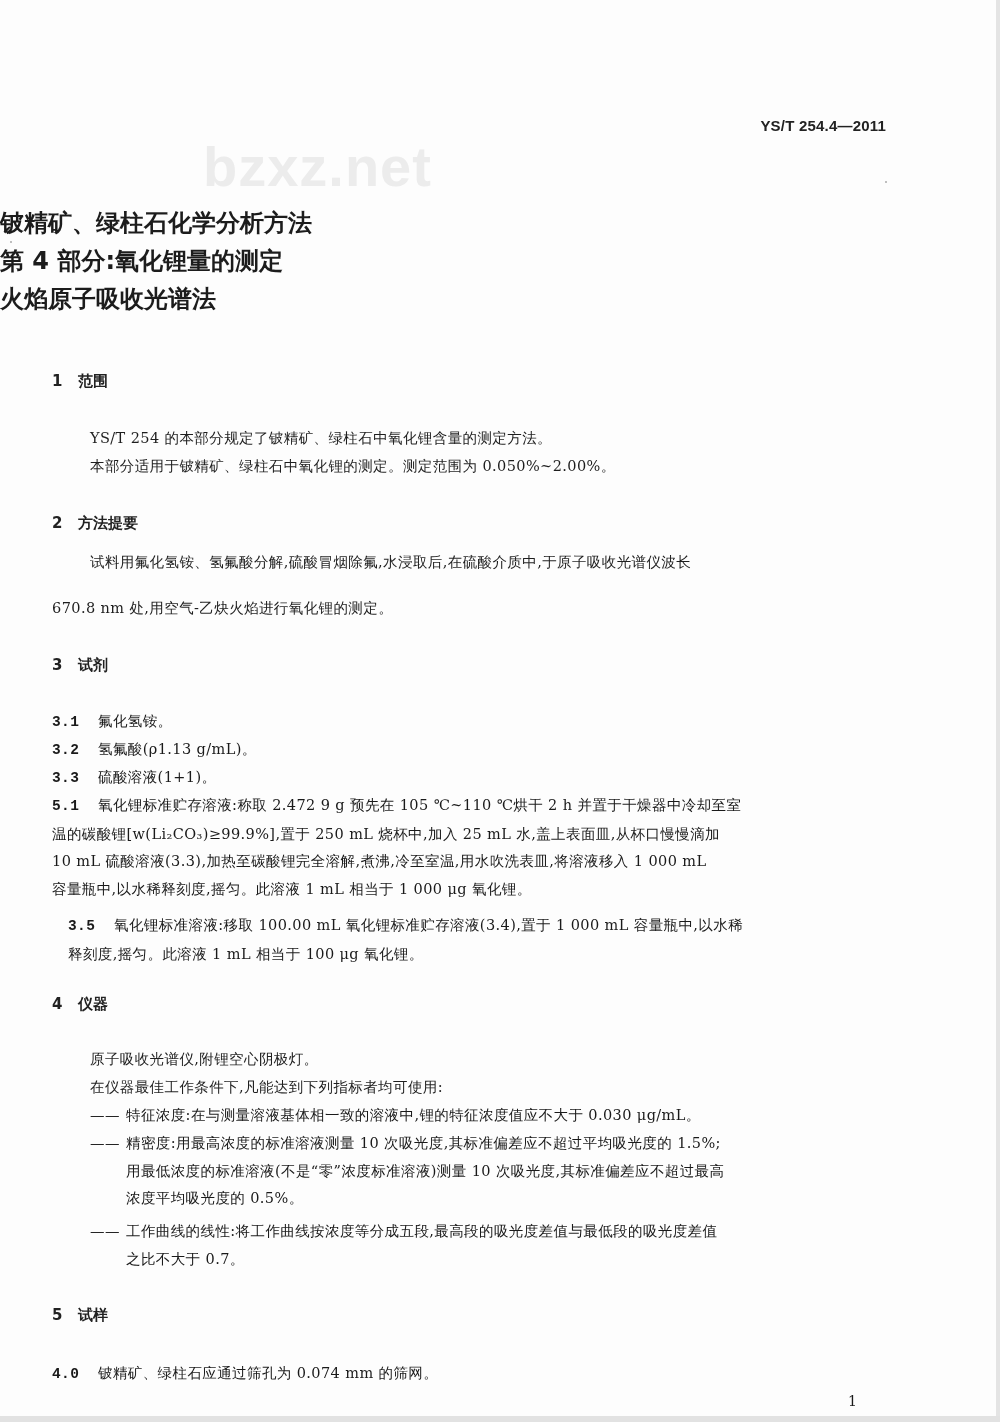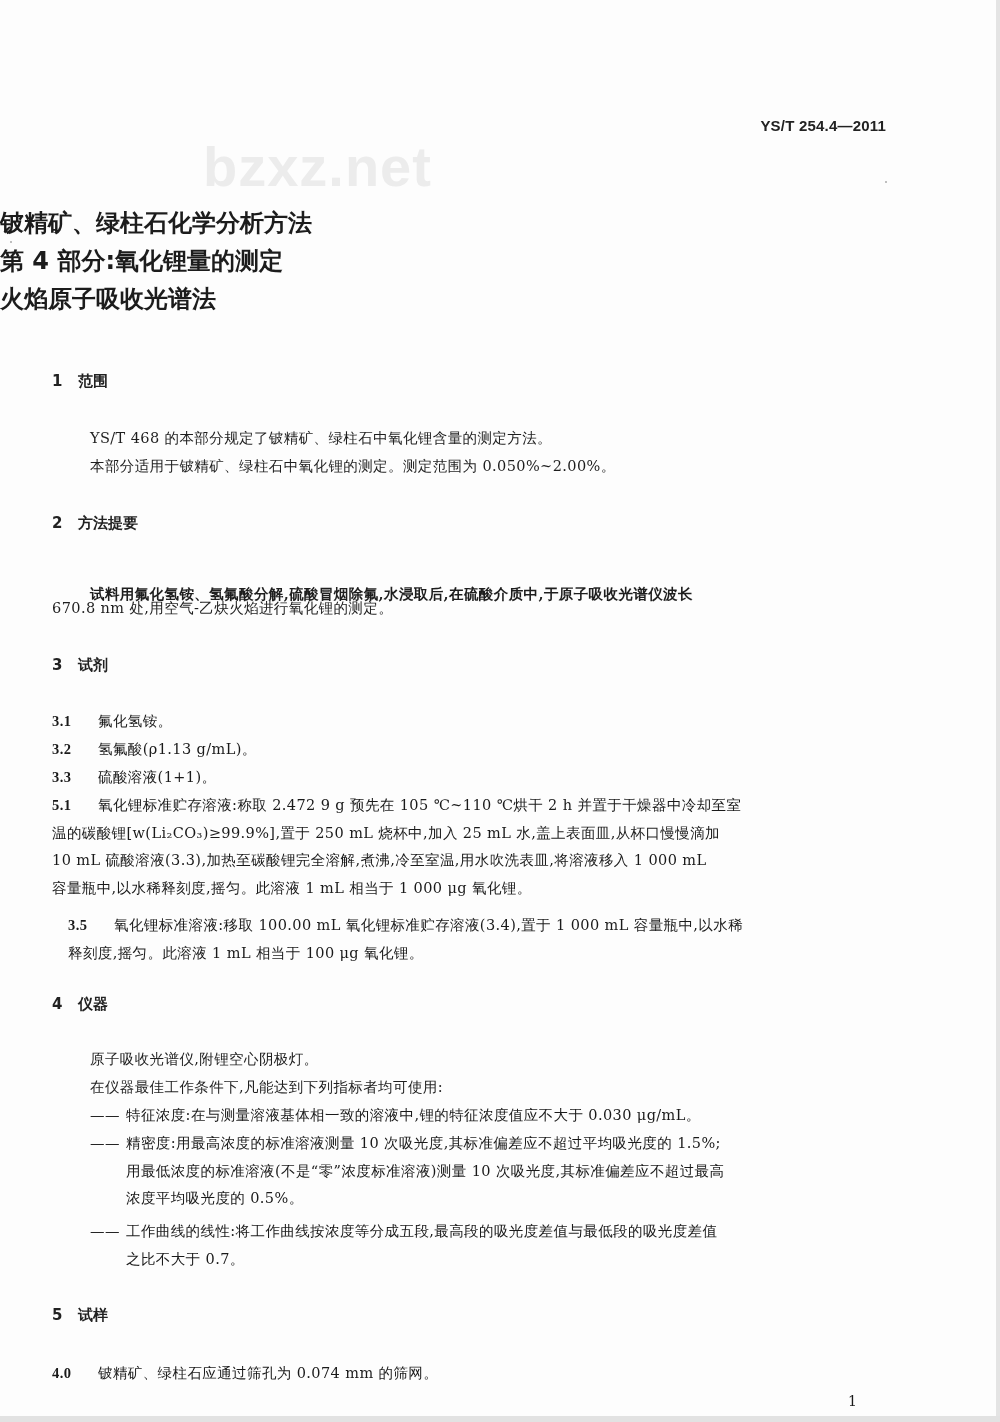--- a/index.html
+++ b/index.html
@@ -32,21 +32,21 @@
     font-weight: bold; font-size: 15px; color: #222;
   }
   .sec-head .num { display: inline-block; width: 26px; }
   .para {
     position: absolute; font-size: 14.5px; line-height: 27.5px; color: #1e1e1e;
     letter-spacing: 0.4px;
   }
   .indent-text { left: 90px; width: 800px; }
   .full-text { left: 52px; width: 840px; }
   .clause { position: absolute; left: 52px; width: 836px; font-size: 14.5px; line-height: 27.5px; letter-spacing: 0.4px; }
-  .clause .cnum { display: inline-block; width: 46px; font-family: Liberation Serif, serif; font-weight: bold; }
+  .clause .cnum { display: inline-block; width: 46px; font-family: Liberation Mono, monospace; font-weight: bold; }
   .dash-item { position: absolute; left: 90px; width: 800px; font-size: 14.5px; line-height: 27.5px; letter-spacing: 0.4px; }
   .dash-item .dash { display: inline-block; width: 36px; }
   .cont { padding-left: 36px; }
   .page-num { position: absolute; right: 143px; top: 1393px; font-size: 14px; }
   .speck { position: absolute; width: 2px; height: 2px; background: #aaa; border-radius: 50%; }
 </style>
 </head>
 <body>
 
 <div class="page-edge"></div>
@@ -59,27 +59,27 @@
 
 <div class="title-block">
   <div class="title-line">铍精矿、绿柱石化学分析方法</div>
   <div class="title-line">第 4 部分:氧化锂量的测定</div>
   <div class="title-line">火焰原子吸收光谱法</div>
 </div>
 
 <div class="sec-head" style="top:372px;">
   <span class="num">1</span><span>范围</span>
 </div>
-<div class="para indent-text" style="top:425px;">YS/T 468 的本部分规定了铍精矿、绿柱石中氧化锂含量的测定方法。</div>
+<div class="para indent-text" style="top:425px;">YS/T 254 的本部分规定了铍精矿、绿柱石中氧化锂含量的测定方法。</div>
 <div class="para indent-text" style="top:453px;">本部分适用于铍精矿、绿柱石中氧化锂的测定。测定范围为 0.050%~2.00%。</div>
 
 <div class="sec-head" style="top:514px;">
   <span class="num">2</span><span>方法提要</span>
 </div>
-<div class="para indent-text" style="top:580px;width:810px;font-weight:bold;">试料用氟化氢铵、氢氟酸分解,硫酸冒烟除氟,水浸取后,在硫酸介质中,于原子吸收光谱仪波长</div>
+<div class="para indent-text" style="top:549px;width:810px;">试料用氟化氢铵、氢氟酸分解,硫酸冒烟除氟,水浸取后,在硫酸介质中,于原子吸收光谱仪波长</div>
 <div class="para full-text" style="top:595px;">670.8 nm 处,用空气-乙炔火焰进行氧化锂的测定。</div>
 
 <div class="sec-head" style="top:656px;">
   <span class="num">3</span><span>试剂</span>
 </div>
 <div class="clause" style="top:708px;">
   <span class="cnum">3.1</span><span>氟化氢铵。</span>
 </div>
 <div class="clause" style="top:736px;">
   <span class="cnum">3.2</span><span>氢氟酸(ρ1.13 g/mL)。</span>

